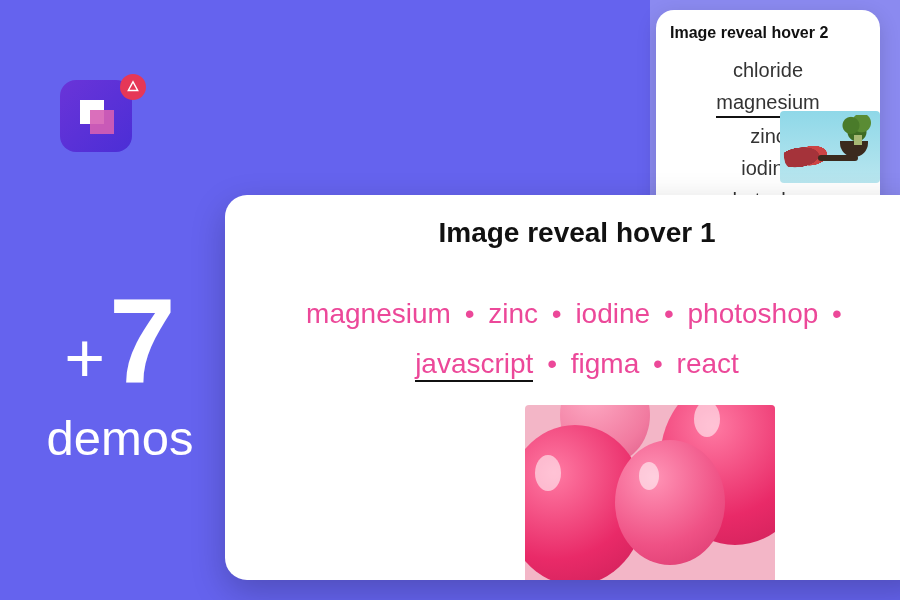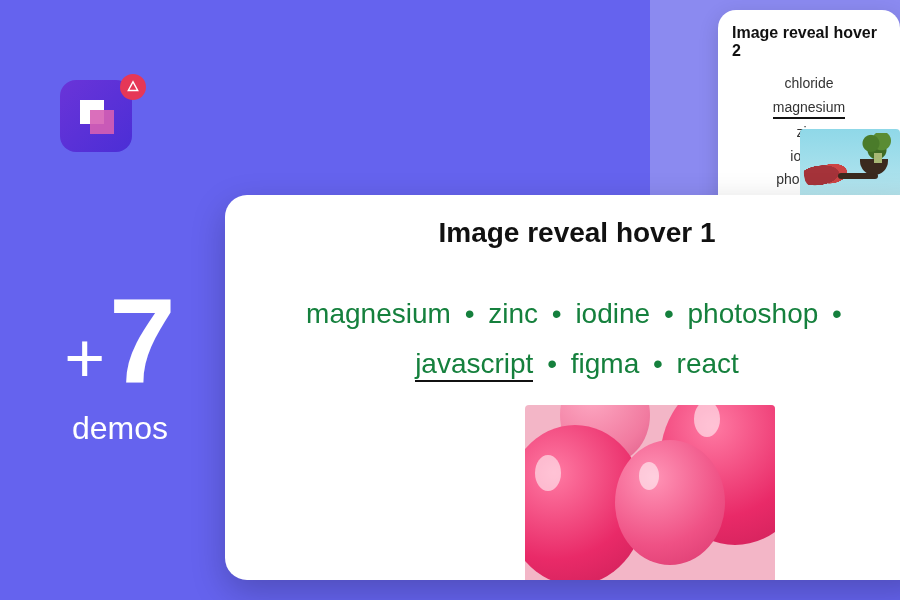--- a/index.html
+++ b/index.html
@@ -63,49 +63,49 @@
     font-size: 120px;
     font-weight: 600;
     line-height: 1;
     white-space: nowrap;
     display: flex;
     align-items: baseline;
     justify-content: center;
   }
   .demos-count .plus { font-size: 70px; font-weight: 500; margin-right: 4px;}
   .demos-label {
-    font-size: 32px;
+    font-size: 49px;
     font-weight: 400;
     margin-top: 10px;
   }
   
   .card2 {
     position: absolute;
-    right: 0; top: 10px;
-    width: 182px;
+    right: 20px; top: 10px;
+    width: 224px;
     background: #fff;
     border-radius: 18px;
     padding: 14px 10px 0;
     box-shadow: 0 6px 20px rgba(0,0,0,0.15);
     overflow: hidden;
     height: 220px;
   }
   .card2-title {
     font-size: 16px;
     font-weight: 700;
     color: #111;
     margin-bottom: 14px;
     padding-left: 4px;
   }
   .card2-list {
     display: flex;
     flex-direction: column;
     align-items: center;
     gap: 4px;
-    font-size: 14px;
+    font-size: 20px;
     color: #333;
     position: relative;
   }
   .card2-item { line-height: 1.4; }
   .card2-item.active {
     border-bottom: 2px solid #111;
     padding-bottom: 0;
   }
   .card2-img {
     position: absolute;
@@ -155,21 +155,21 @@
   }
   .card1-title {
     font-size: 28px;
     font-weight: 700;
     color: #111;
     text-align: center;
     margin-bottom: 40px;
   }
   .card1-tags {
     font-size: 28px;
-    color: #15803d;
+    color: #ec4899;
     text-align: center;
     line-height: 1.8;
     font-weight: 400;
   }
   .tag { white-space: nowrap; }
   .tag.active { border-bottom: 2.5px solid #111; padding-bottom: 1px; }
   .dot { margin: 0 6px; }
   .card1-img {
     position: absolute;
     left: 300px;

